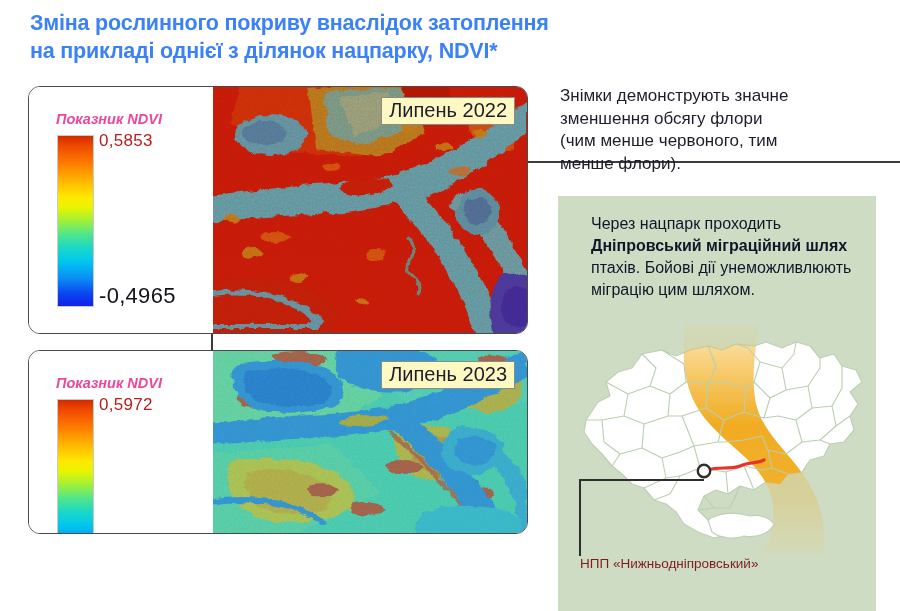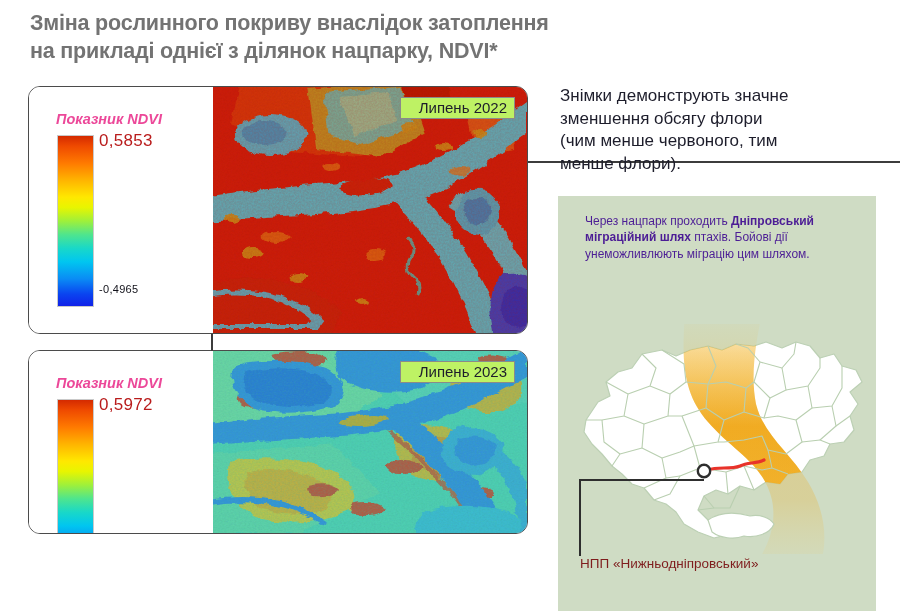--- a/index.html
+++ b/index.html
@@ -11,21 +11,21 @@
     color:#1d1d1b;
     overflow:hidden;
     position:relative;
   }
   #root{position:absolute;inset:0;}
 
   
   .title{
     position:absolute;left:30px;top:10px;width:620px;
     font-size:21.5px;font-weight:bold;line-height:1.30;
-    letter-spacing:-0.2px;color:#737373;
+    letter-spacing:-0.2px;color:#3b82f6;
     white-space:pre-line;
   }
 
   
   .card{
     position:absolute;
     border:1.6px solid #4b4b4b;
     border-radius:12px;
     background:#ffffff;
     overflow:hidden;
@@ -61,55 +61,55 @@
       #0a8cf5 84%,
       #0a44f0 93%,
       #1122e8 100%);
   }
   .cbar-max{
     position:absolute;left:70px;top:44px;
     font-size:17px;color:#b91c1c;letter-spacing:.3px;
   }
   .cbar-min{
     position:absolute;left:70px;top:196px;
-    font-size:11px;color:#12121a;letter-spacing:.3px;
+    font-size:22px;color:#12121a;letter-spacing:.3px;
   }
 
   .card-img{
     position:absolute;left:184px;top:0;right:0;bottom:0;
     overflow:hidden;
   }
   .card-img svg{display:block;width:100%;height:100%;}
 
   .date-chip{
     position:absolute;right:12px;top:10px;z-index:4;
-    background:#bef264;border:1px solid #8a8a8a;
-    padding:1px 7px 2px 18px;
-    font-size:15px;color:#1d1d2b;white-space:nowrap;
+    background:#fef9c3;border:1px solid #8a8a8a;
+    padding:1px 7px 2px 7px;
+    font-size:20px;color:#1d1d2b;white-space:nowrap;
   }
 
   
   .hrule{position:absolute;background:#3c3c3c;height:2px;}
   .vrule{position:absolute;background:#3c3c3c;width:2px;}
 
   
   .note{
     position:absolute;left:560px;top:85px;width:330px;
     font-size:17px;line-height:1.33;color:#1d1d2b;
     white-space:pre-line;
   }
 
   
   .greenpanel{
     position:absolute;left:558px;top:196px;width:318px;height:415px;
     background:#cfdcc4;
   }
   .green-text{
-    position:absolute;left:27px;top:17px;width:282px;
-    font-size:12px;line-height:1.37;color:#4c1d95;
+    position:absolute;left:33px;top:17px;width:282px;
+    font-size:16px;line-height:1.37;color:#0f172a;
   }
   .green-text b{font-weight:bold;}
 
   .map-wrap{position:absolute;left:0px;top:128px;width:318px;height:230px;}
   .map-wrap svg{display:block;width:100%;height:100%;}
 
   .park-label{
     position:absolute;left:22px;top:360px;
     font-size:13.5px;color:#7f1d1d;white-space:nowrap;
   }

